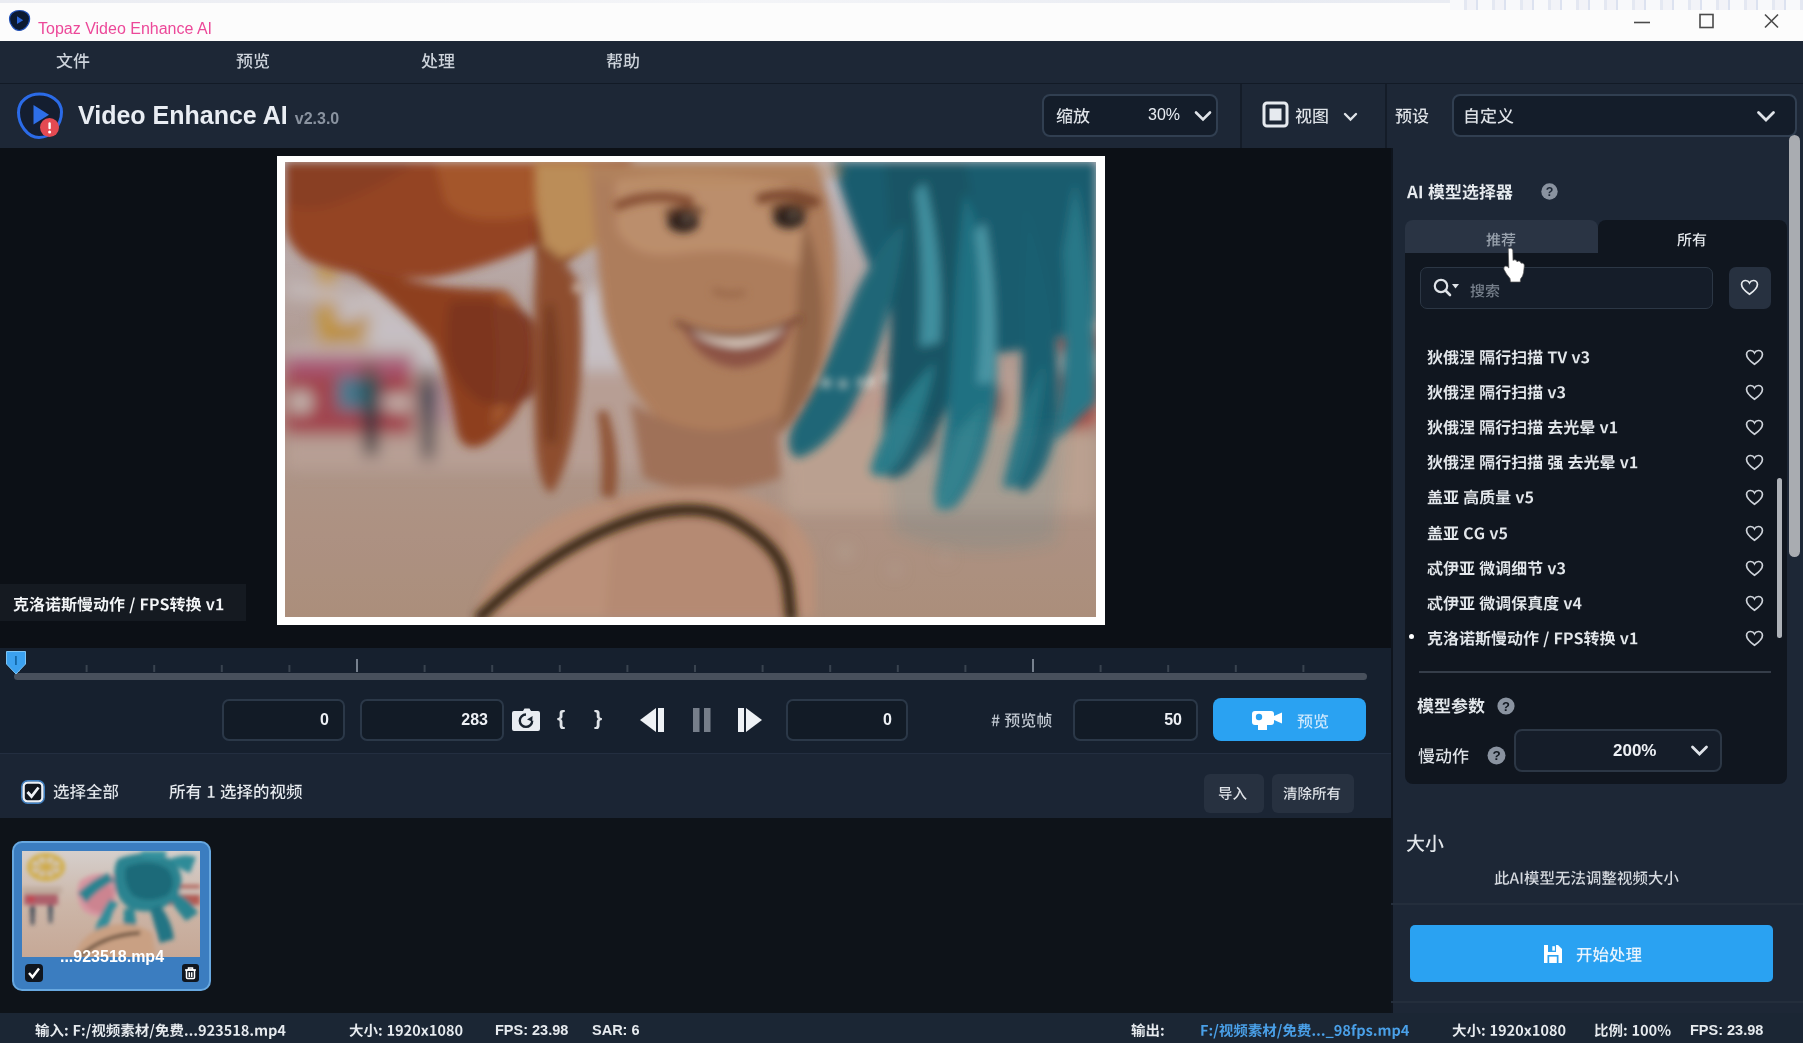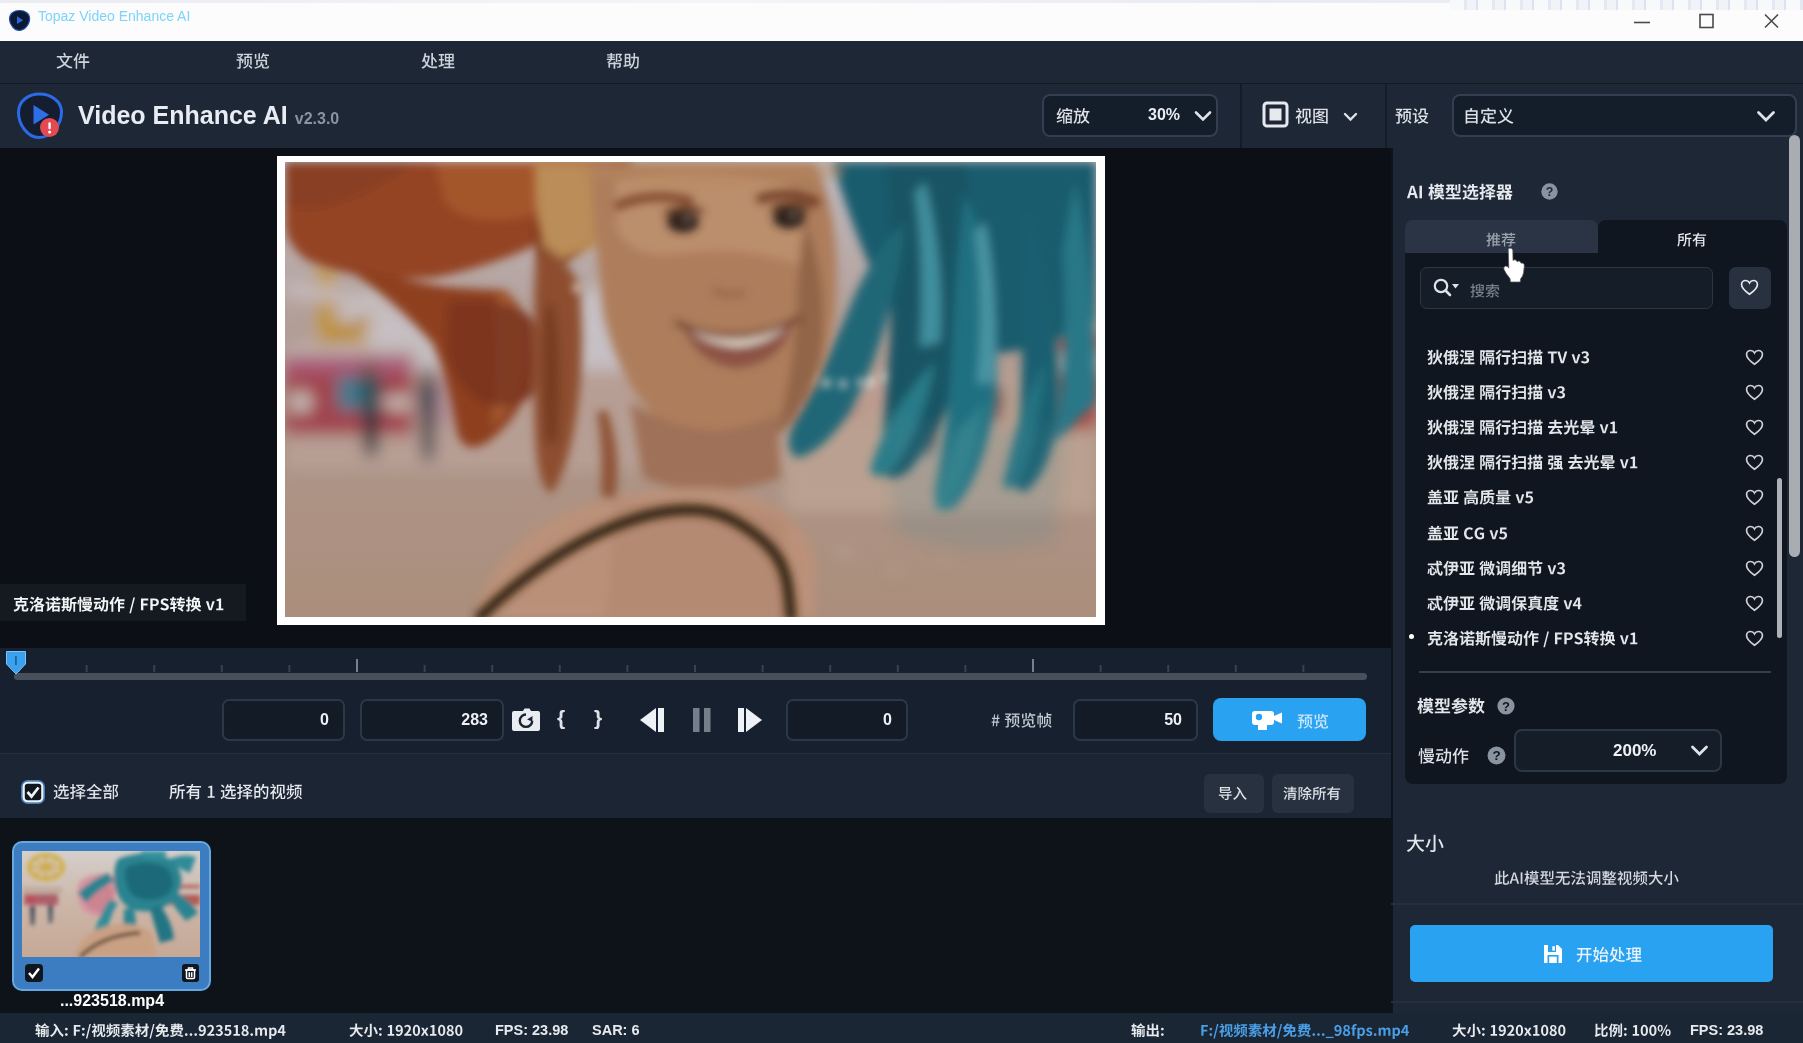--- a/index.html
+++ b/index.html
@@ -159,40 +159,40 @@
         <path id="q132" d="M516 -42H863V41H516ZM456 -329H910V82H820V-244H543V84H456ZM733 -664 808 -701Q842 -657 875 -607Q908 -556 934 -507Q961 -458 976 -419L894 -376Q881 -415 855 -466Q830 -516 798 -568Q766 -620 733 -664ZM430 -398Q428 -408 423 -424Q418 -441 411 -458Q405 -476 399 -488Q415 -492 430 -508Q445 -525 463 -552Q473 -565 491 -594Q508 -624 530 -664Q552 -704 574 -751Q595 -797 613 -845L711 -818Q681 -750 645 -683Q609 -617 571 -557Q533 -498 496 -450V-448Q496 -448 486 -443Q476 -438 463 -431Q450 -423 440 -414Q430 -406 430 -398ZM430 -398 428 -474 482 -506 897 -533Q900 -513 906 -489Q911 -465 916 -450Q796 -439 714 -433Q632 -426 581 -421Q529 -416 500 -413Q471 -409 456 -406Q441 -402 430 -398ZM57 -297Q73 -348 89 -414Q106 -481 120 -554Q134 -627 146 -701Q157 -774 164 -839L253 -834Q245 -765 231 -689Q218 -613 203 -537Q187 -461 171 -392Q154 -323 137 -268ZM40 -642H327V-554H40ZM304 -642H320L336 -644L390 -636Q379 -441 343 -302Q308 -162 245 -69Q183 25 92 83Q82 66 66 43Q50 21 35 8Q116 -36 172 -122Q228 -207 262 -333Q295 -459 304 -624ZM57 -297 108 -364Q149 -335 193 -300Q236 -266 278 -229Q319 -193 353 -158Q388 -123 409 -92L352 -15Q330 -46 297 -83Q264 -119 224 -157Q183 -195 141 -231Q98 -267 57 -297Z"></path>
       </defs>
     </svg>
 <div class="titlebar"></div>
 <div class="abs" style="left:0;top:0;width:1803px;height:3px;background:linear-gradient(90deg,#eaecf2,#f4f5f8 40%,#e8ebf2 70%,#eef0f5)"></div>
 <div class="abs" style="left:1450px;top:0px;width:353px;height:10px;background:repeating-linear-gradient(90deg,#f8f9fb 0 14px,#e4e8f2 14px 17px,#f2f3f8 17px 26px,#dce2f0 26px 28px)"></div>
 <svg class="abs" style="left:8px;top:9px" width="23" height="23" viewBox="0 0 23 23">
 <path d="M11.5 1.5 C17.5 1.5 21.6 4.8 21.6 9.8 C21.6 15.8 16.4 21.5 11.2 21.5 C6.4 21.5 1.5 15.6 1.5 10 C1.5 4.8 5.8 1.5 11.5 1.5 Z" fill="#0c1a31" stroke="#2050b8" stroke-width="1.2"></path>
 <path d="M9 7.3 L15.2 11.2 L9 15.1 Z" fill="#2d66d9"></path>
     </svg>
-<div class="abs" style="left:38px;top:8px;font-size:14px;color:#7dd3fc">Topaz Video Enhance AI</div>
+<div class="abs" style="left:38px;top:20px;font-size:16px;color:#ec4899">Topaz Video Enhance AI</div>
 <svg class="abs" style="left:1630px;top:12px" width="160" height="18" viewBox="0 0 160 18">
 <g stroke="#4a4a4a" stroke-width="1.6" fill="none">
 <path d="M4 10.5 H20"></path>
 <rect x="70" y="2.5" width="13" height="13"></rect>
 <path d="M135 2.5 L148 15.5 M148 2.5 L135 15.5"></path>
 </g>
     </svg>
 <div class="menubar"></div>
 <div class="header"></div>
 <svg class="abs" style="left:13px;top:89px" width="54" height="54" viewBox="0 0 54 54">
 <path d="M26.5 5 C37 5 48.5 11.5 48.5 23 C48.5 36 38 48.5 26 48.5 C14.5 48.5 5.5 35.5 5.5 23.5 C5.5 11.5 16 5 26.5 5 Z" fill="#141e30" stroke="#2b6be8" stroke-width="3"></path>
 <path d="M20.5 16 L36 25.8 L20.5 35.6 Z" fill="#2e6fe8"></path>
 <circle cx="36.5" cy="38.5" r="9.5" fill="#e44a52"></circle>
 <rect x="35.4" y="33.2" width="2.4" height="7" rx="1.2" fill="#fff"></rect>
 <circle cx="36.6" cy="43" r="1.5" fill="#fff"></circle>
     </svg>
 <div class="abs" style="left:78px;top:101px;font-size:25px;font-weight:bold;color:#e9edf3">Video Enhance AI <span style="font-size:16px;color:#8a93a0;font-weight:bold">v2.3.0</span></div>
 <div class="abs" style="left:1042px;top:94px;width:176px;height:43px;background:#141d2a;border:2px solid #313f51;border-radius:8px"></div>
-<div class="abs" style="left:1148px;top:106px;font-size:16px;font-weight:bold;color:#e9edf3">30%</div>
+<div class="abs" style="left:1148px;top:106px;font-size:16px;font-weight:normal;color:#e9edf3">30%</div>
 <svg class="abs" style="left:1194px;top:110px" width="18" height="12" viewBox="0 0 18 12">
       <path d="M2 2.5 L9 9.5 L16 2.5" stroke="#dfe3e8" stroke-width="2.6" fill="none" stroke-linecap="round"></path>
     </svg>
 <div class="abs" style="left:1240px;top:84px;width:2px;height:64px;background:#141c28"></div>
 <div class="abs" style="left:1385px;top:84px;width:2px;height:64px;background:#141c28"></div>
 <svg class="abs" style="left:1262px;top:101px" width="27" height="27" viewBox="0 0 27 27">
       <rect x="2" y="2" width="23" height="23" rx="3" fill="none" stroke="#e6eaef" stroke-width="3"></rect>
       <rect x="7.5" y="7.5" width="12" height="12" fill="#e6eaef"></rect>
     </svg>
 <svg class="abs" style="left:1343px;top:112px" width="15" height="10" viewBox="0 0 15 10">
@@ -453,21 +453,21 @@
  <path d="M92 30 Q76 38 64 52 L56 42 Q70 28 86 22 Z" fill="#2a8390"></path>
  <path d="M120 6 Q118 0 120 0 L144 0 Q146 4 140 8 Z" fill="#35929e"></path>
  <path d="M52 106 Q58 84 82 76 Q110 68 130 82 L134 106 Z" fill="#c9a083"></path>
  <path d="M58 106 Q80 84 118 82" stroke="#32220f" stroke-width="3" fill="none"></path>
 </g>
 </svg>
 <svg class="abs" style="left:24px;top:963px" width="20" height="20" viewBox="0 0 20 20">
 <rect x="1" y="1" width="18" height="18" rx="4" fill="#10161f"></rect>
 <path d="M5 10 L8.5 14 L15 5.5" stroke="#fff" stroke-width="2.4" fill="none"></path>
     </svg>
-<div class="abs" style="left:52px;top:992px;width:120px;text-align:center;font-size:16px;font-weight:bold;color:#fff">...923518.mp4</div>
+<div class="abs" style="left:52px;top:948px;width:120px;text-align:center;font-size:16px;font-weight:bold;color:#fff">...923518.mp4</div>
 <svg class="abs" style="left:180px;top:962px" width="21" height="22" viewBox="0 0 21 22">
 <rect x="2" y="2" width="17" height="18" rx="3" fill="#10161f"></rect>
 <g stroke="#fff" stroke-width="1.5" fill="none">
 <rect x="6.5" y="8" width="8" height="8.5" rx="1"></rect>
 <path d="M5 8 H16 M8.5 8 V6 H12.5 V8 M9.3 10.2 V15 M11.7 10.2 V15"></path>
       </g>
     </svg>
 <div class="abs" style="left:495px;top:1022px;font-size:14.5px;font-weight:bold;color:#e6eaee">FPS: 23.98</div>
 <div class="abs" style="left:592px;top:1022px;font-size:14.5px;font-weight:bold;color:#e6eaee">SAR: 6</div>
 <div class="abs" style="left:1690px;top:1022px;font-size:14.5px;font-weight:bold;color:#e6eaee">FPS: 23.98</div>

